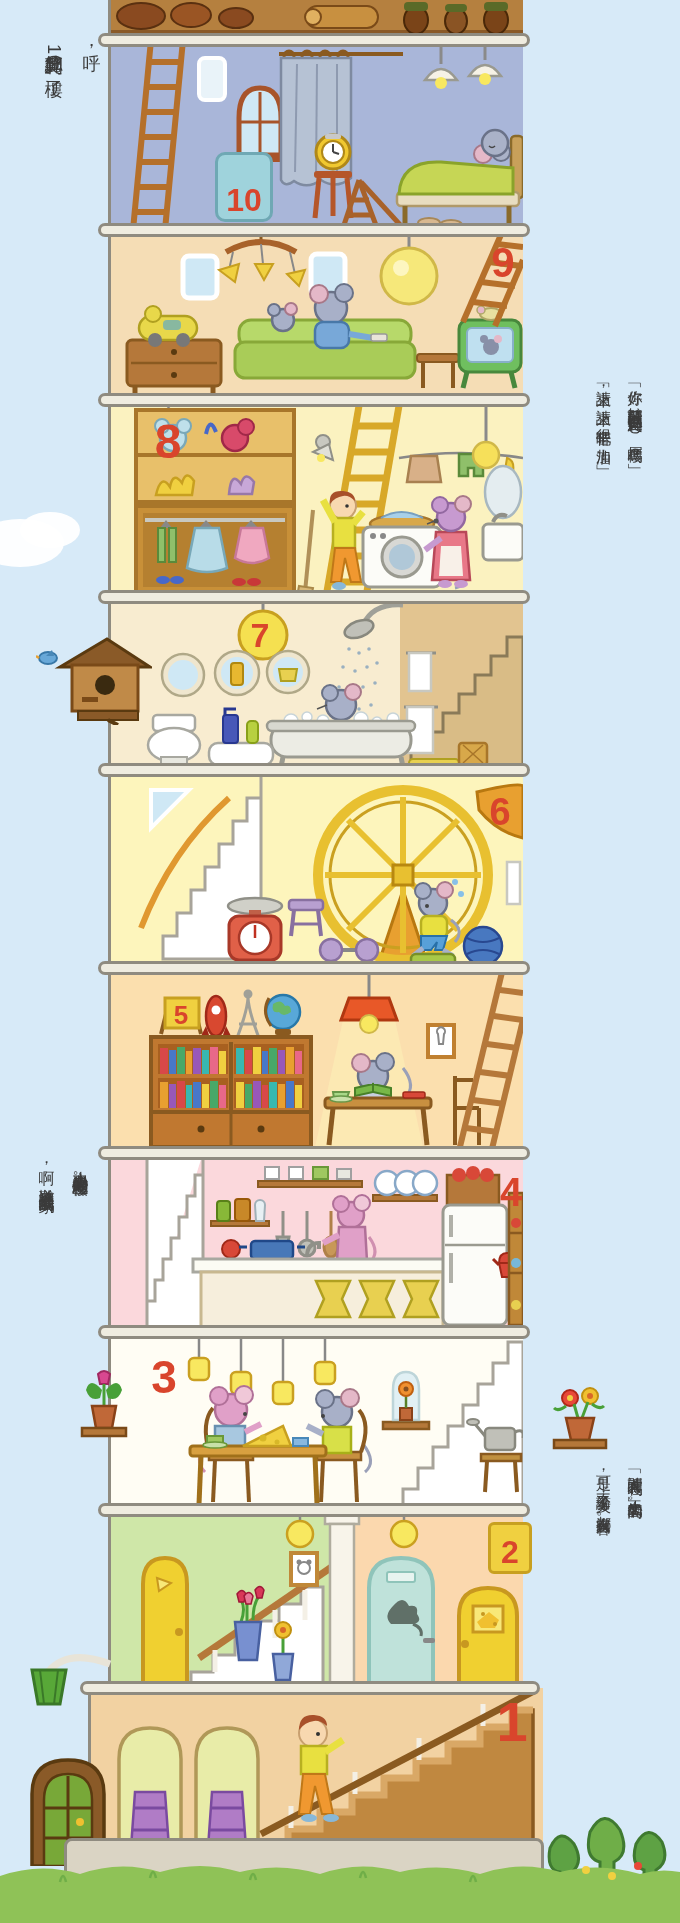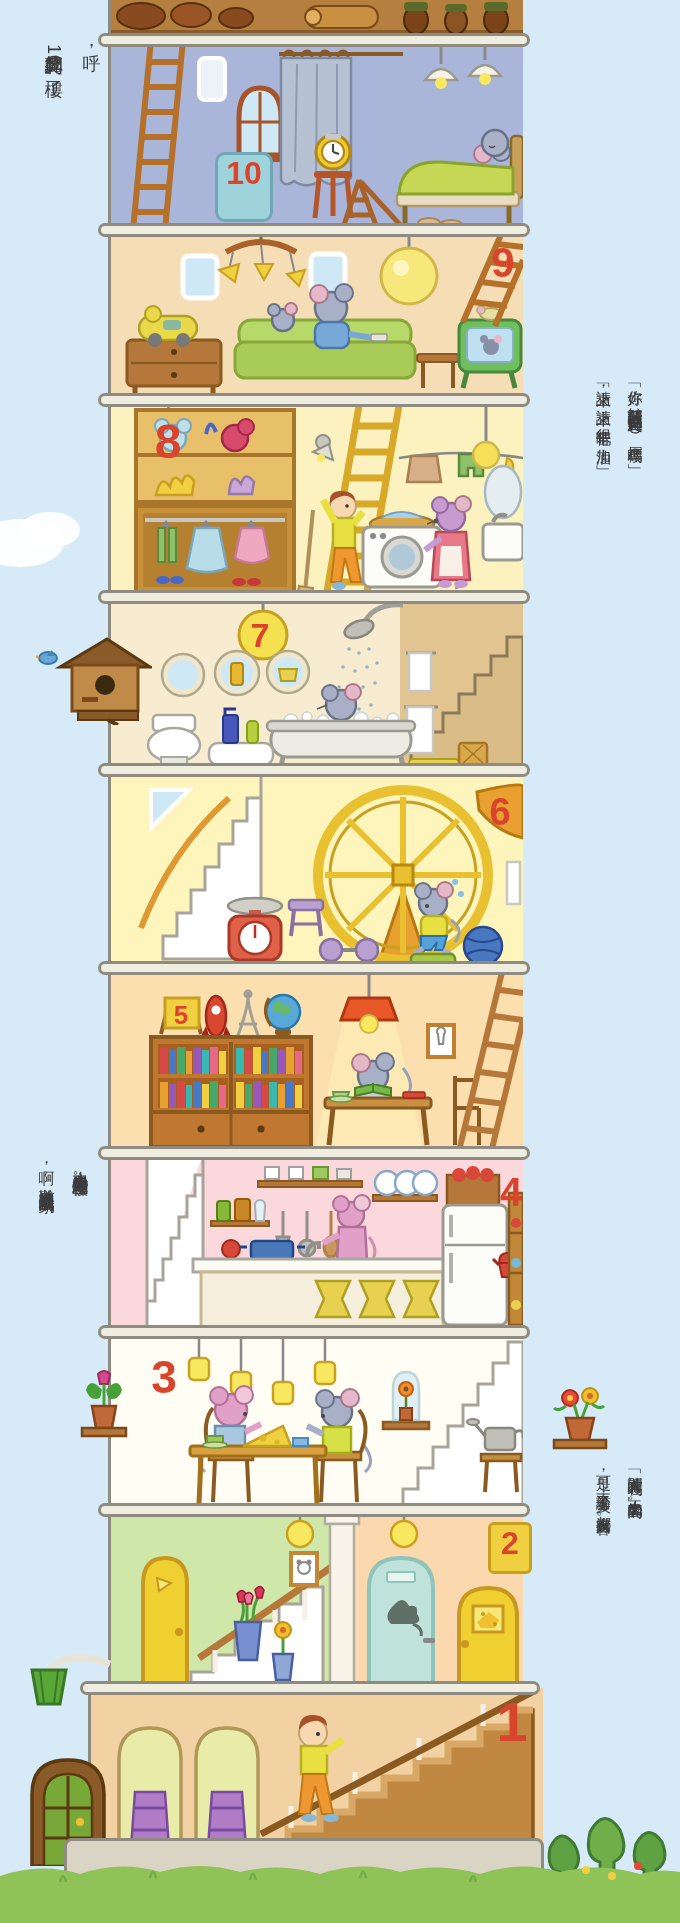--- a/index.html
+++ b/index.html
@@ -5,21 +5,21 @@
   html,body{margin:0;padding:0;}
   .page{position:relative;width:680px;height:1923px;background:#d7eaf8;overflow:hidden;
         font-family:"Liberation Sans","DejaVu Sans",sans-serif;}
   .floor{position:absolute;left:108px;width:412px;box-sizing:border-box;
          border-left:3px solid #8f8b80;border-right:3px solid #8f8b80;z-index:1;}
   .floor svg{position:absolute;left:0;top:0;}
   .slab{position:absolute;left:98px;width:432px;height:14px;background:#efece0;
         border:3px solid #8f8b80;border-radius:8px;z-index:2;box-sizing:border-box;}
   .num{position:absolute;color:#d9452c;font-weight:bold;text-align:center;z-index:4;
        font-family:"Liberation Sans",sans-serif;line-height:1;}
-  .plate{position:absolute;display:flex;align-items:flex-start;justify-content:center;
+  .plate{position:absolute;display:flex;align-items:flex-end;justify-content:center;
          color:#d9452c;font-weight:bold;z-index:4;font-family:"Liberation Sans",sans-serif;}
   .vtext{position:absolute;writing-mode:vertical-rl;color:#3b3b3b;z-index:6;
          font-size:16px;line-height:2.1;letter-spacing:1px;}
   .vtext p{margin:0;}
   .prop{position:absolute;z-index:3;}
 </style>
 </head>
 <body>
 
 <div class="page">

